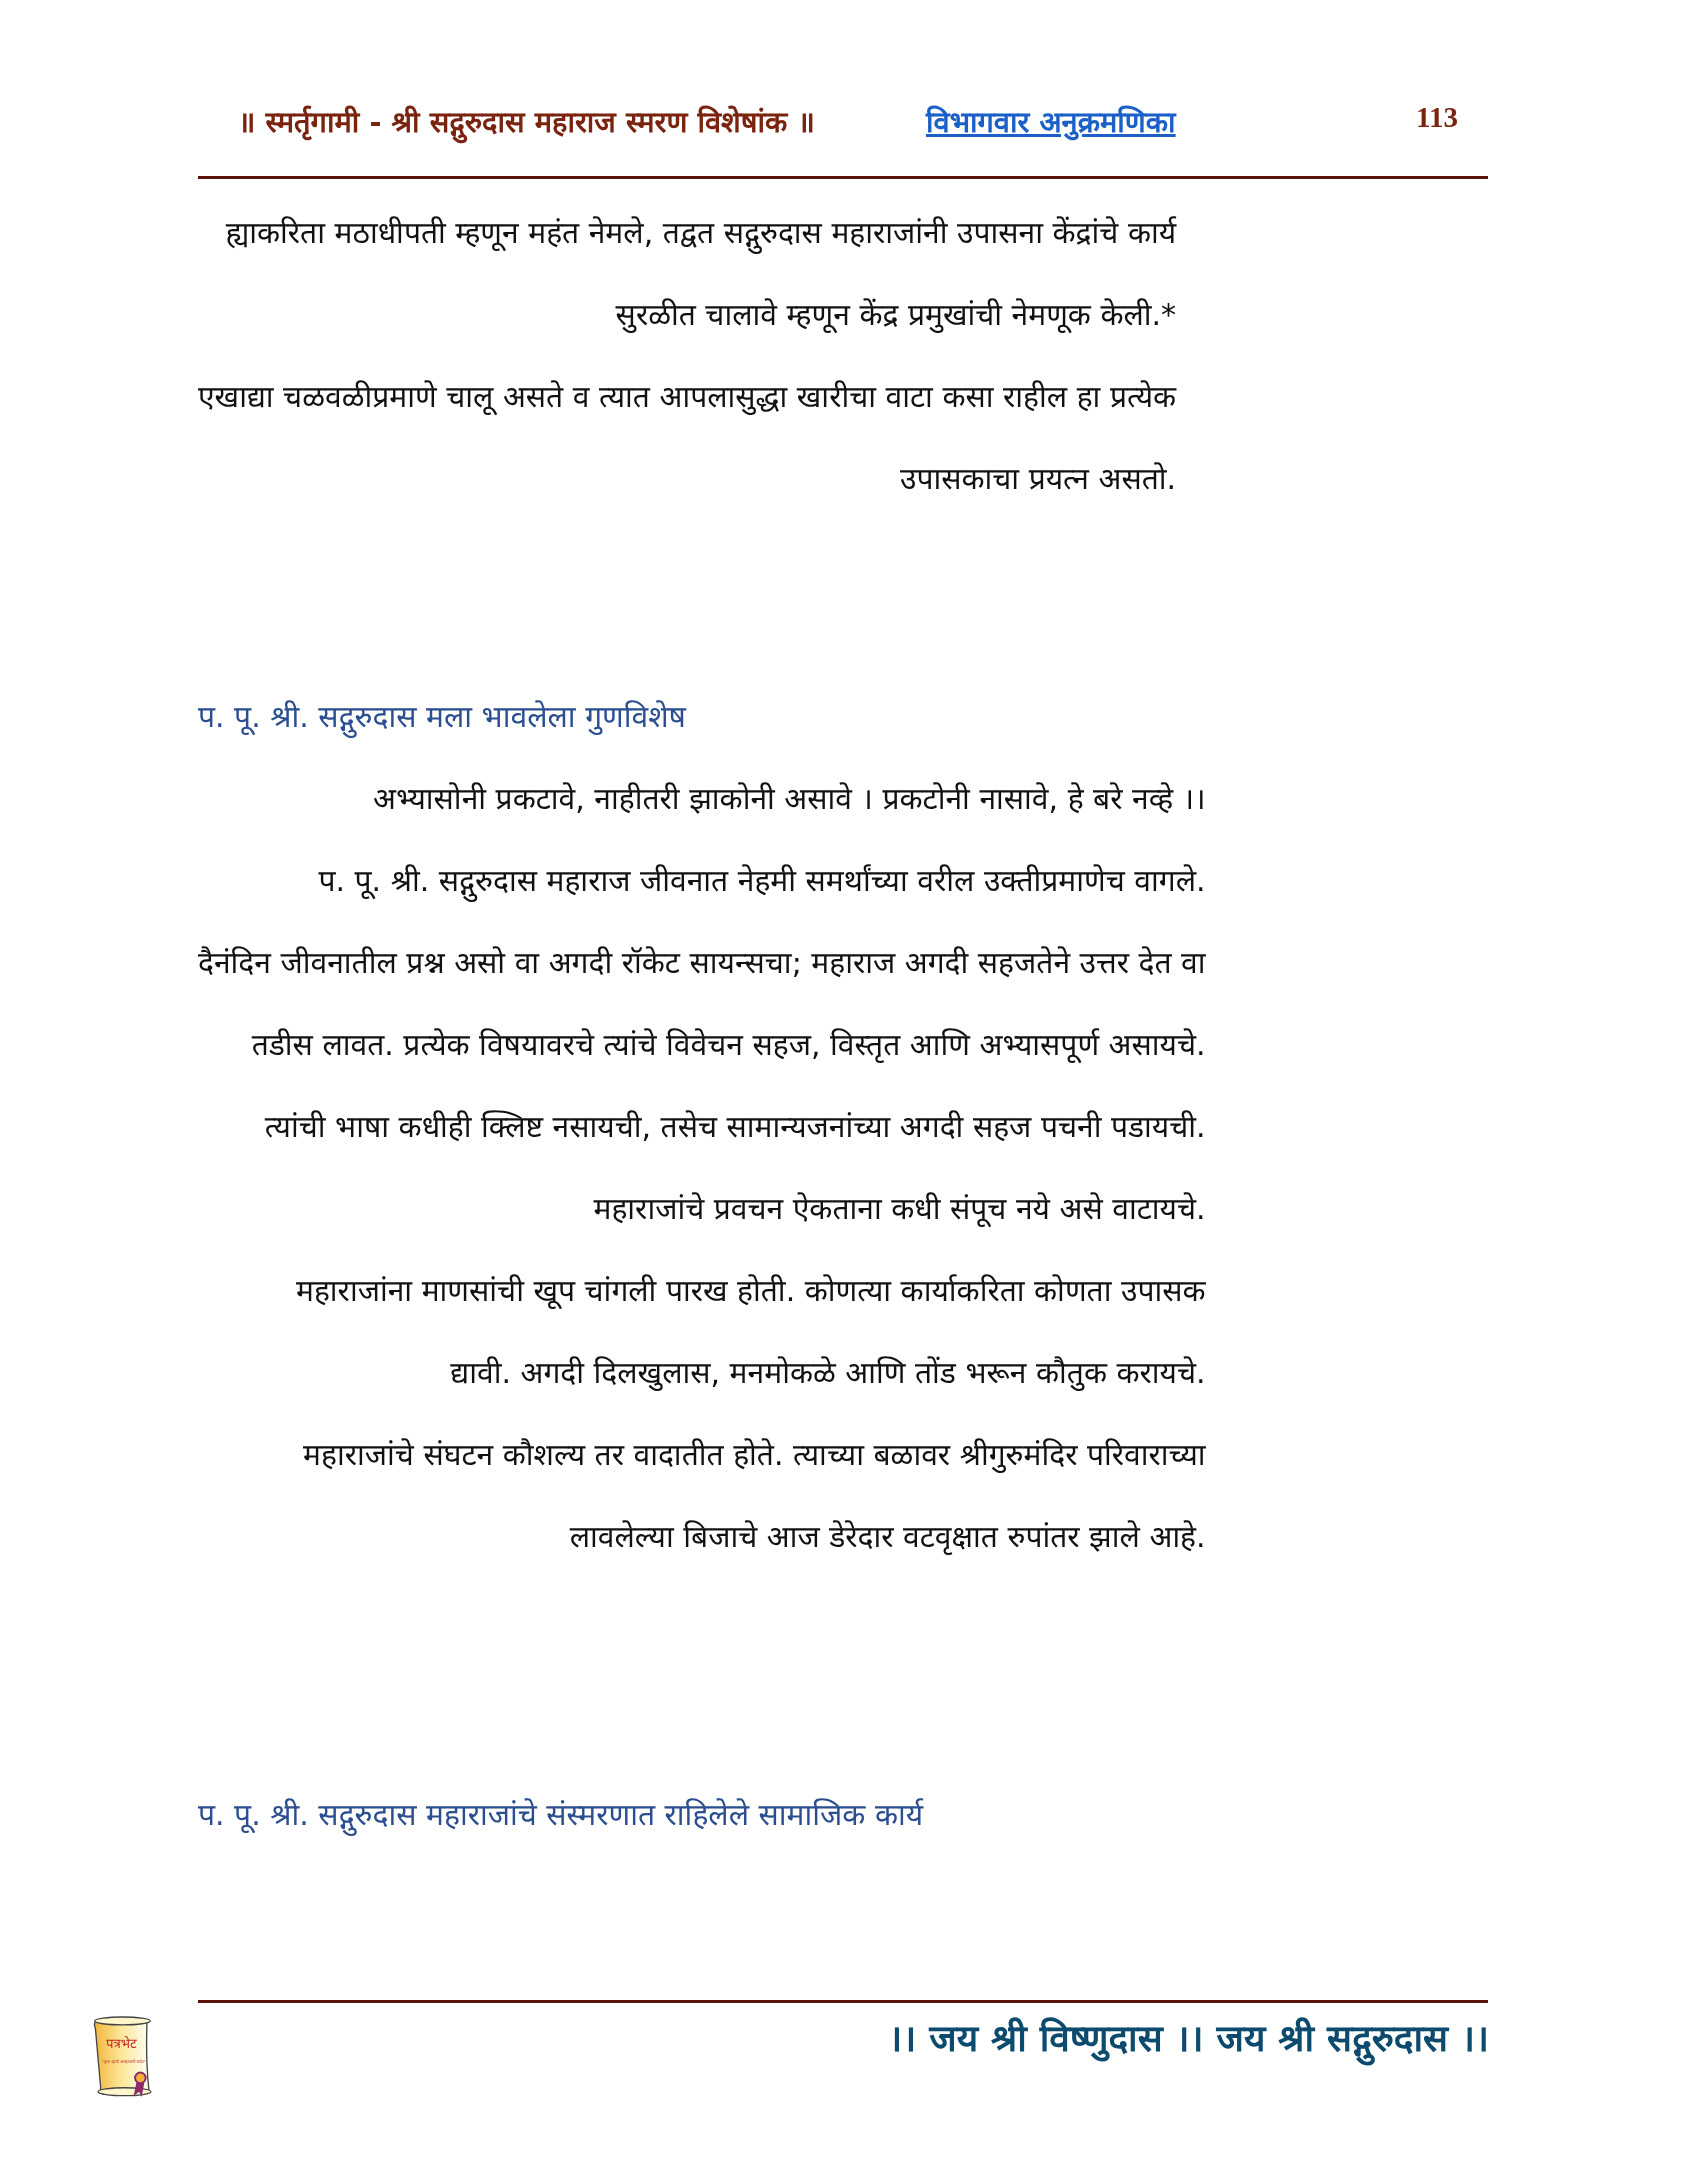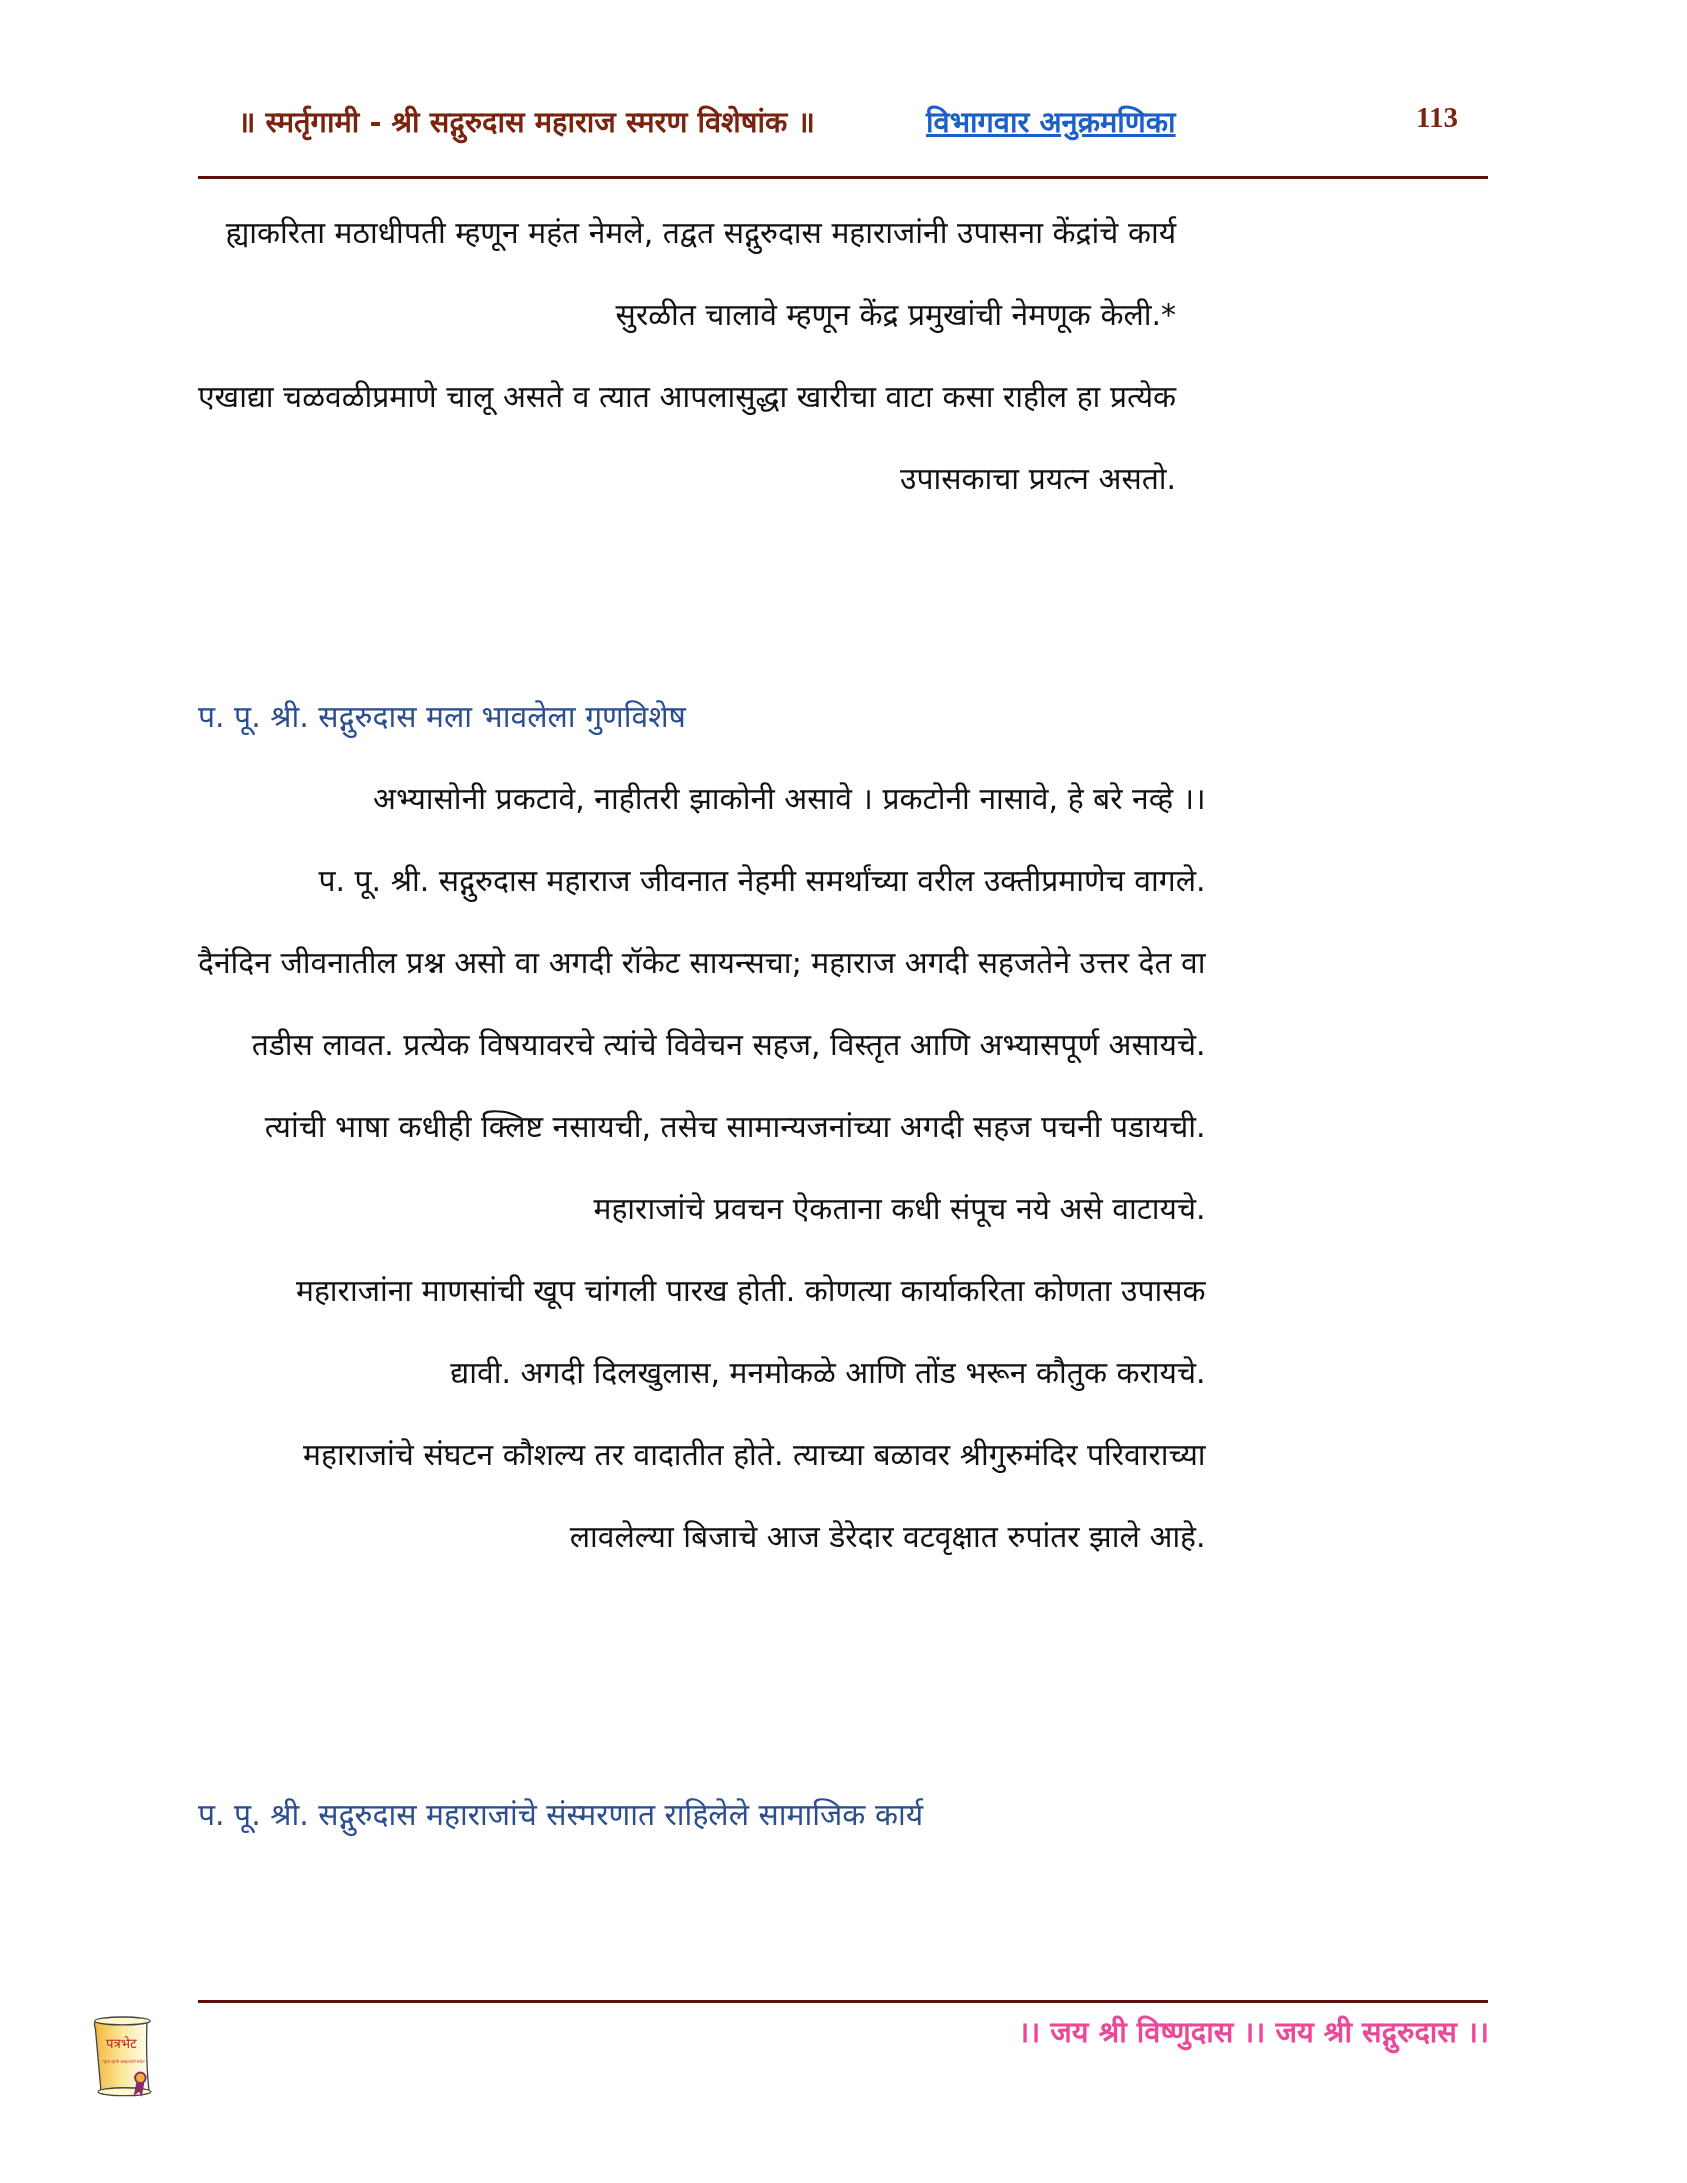--- a/index.html
+++ b/index.html
@@ -13,21 +13,21 @@
   .rule.top { top: 176px; }
   .rule.bottom { top: 2000px; height: 2.6px; }
   .content { position: absolute; left: 198px; top: 192px; width: 1290px; }
   .line { font-size: 30px; line-height: 82px; height: 82px; white-space: nowrap; color: #111; text-align: right; }
   .indent { padding-left: 96px; }
   .heading { font-size: 30px; color: #2a4e8f; white-space: nowrap; }
   .h1 { position: absolute; left: 0; top: 503px; }
   .h2 { position: absolute; left: 0; top: 1601px; }
   .block1 { position: absolute; left: 0; top: 0; }
   .block2 { position: absolute; left: 0; top: 566px; }
-  .footer-text { position: absolute; right: 198px; top: 2011px; font-size: 29px; font-weight: bold; color: #ec4899; white-space: nowrap; }
+  .footer-text { position: absolute; right: 198px; top: 2011px; font-size: 37px; font-weight: bold; color: #0c4a6e; white-space: nowrap; }
   .logo { position: absolute; left: 86px; top: 2015px; width: 73px; height: 86px; }
 </style>
 </head>
 <body>
 
 <div class="header">
   <span class="hdr-title">॥ स्मर्तृगामी - श्री सद्गुरुदास महाराज स्मरण विशेषांक ॥</span>
   <span class="hdr-link">विभागवार अनुक्रमणिका</span>
   <span class="hdr-page">113</span>
 </div>

